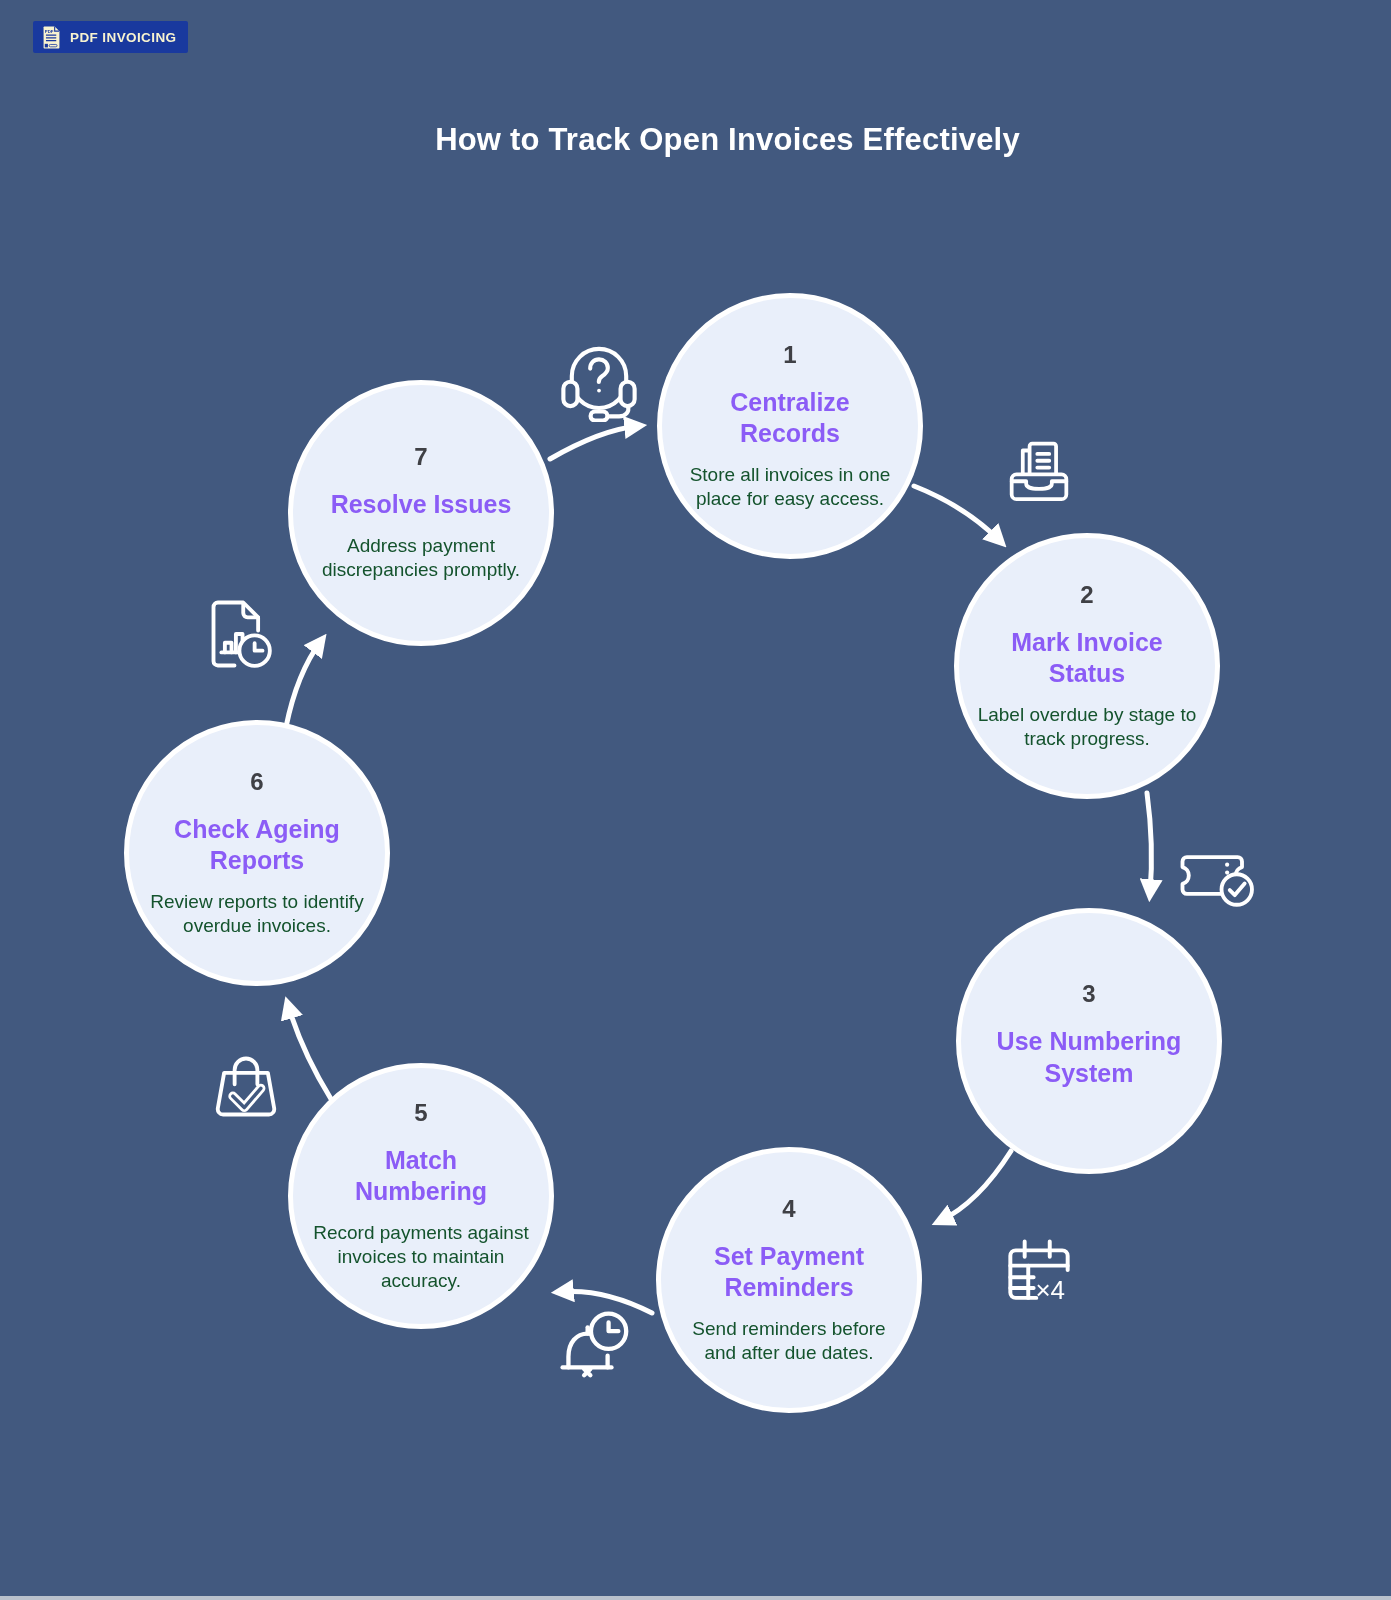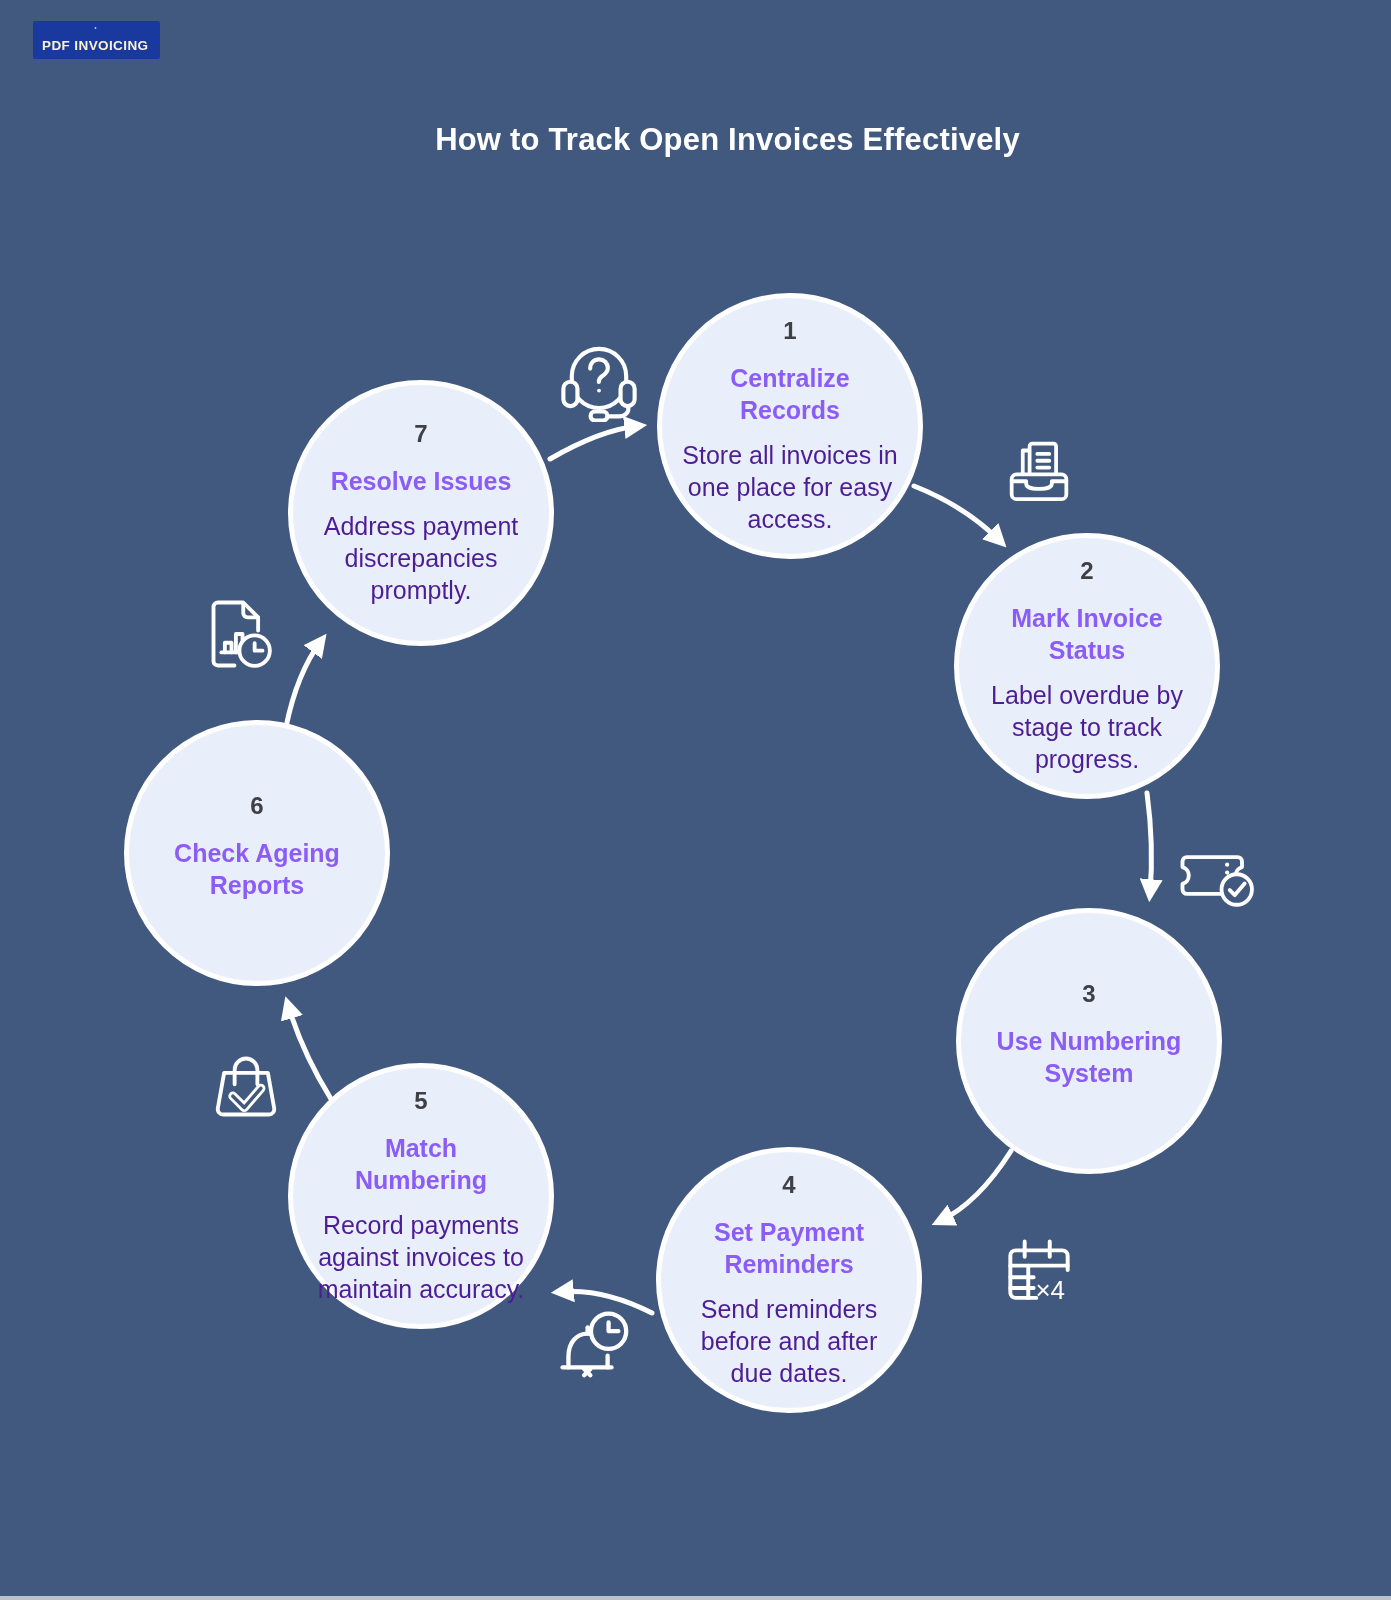--- a/index.html
+++ b/index.html
@@ -13,21 +13,21 @@
   .footer-strip{
     position:absolute;left:0;bottom:0;width:100%;height:4px;
     background:#B9C1CC;
   }
   .logo{
     position:absolute;left:33px;top:21px;
     display:flex;align-items:center;gap:9px;
     background:#19399E;
     padding:6px 12px 6px 9px;
     border-radius:2px;
-    height:38px;box-sizing:border-box;flex-direction:column;
+    height:32px;box-sizing:border-box;
   }
   .logo-text{
     color:#F8F3D0;font-size:13.5px;font-weight:bold;letter-spacing:.4px;
   }
   .page-title{
     position:absolute;left:0;top:122px;width:100%;
     text-align:center;
     color:#FFFFFF;font-size:31px;font-weight:bold;letter-spacing:.2px;margin-left:32px;
   }
   .circle{
@@ -39,21 +39,21 @@
     text-align:center;
   }
   .num{
     color:#3F4045;font-size:24px;font-weight:bold;margin-bottom:18px;
   }
   .stitle{
     color:#8b5cf6;font-size:25px;font-weight:bold;line-height:1.26;
     max-width:206px;margin-bottom:13px;
   }
   .sdesc{
-    color:#4c1d95;font-size:25px;line-height:1.28;max-width:224px;
+    color:#14532d;font-size:19px;line-height:1.28;max-width:224px;
   }
   .arrows{position:absolute;left:0;top:0;pointer-events:none;}
   .icon{position:absolute;}
 </style>
 </head>
 <body>
 
 <div class="page">
 
   <div class="logo">
@@ -107,20 +107,21 @@
     <div class="sdesc">Send reminders before and after due dates.</div>
   </div>
   <div class="circle" style="left:288px;top:1063px">
     <div class="num">5</div>
     <div class="stitle">Match Numbering</div>
     <div class="sdesc">Record payments against invoices to maintain accuracy.</div>
   </div>
   <div class="circle" style="left:124px;top:720px">
     <div class="num">6</div>
     <div class="stitle">Check Ageing Reports</div>
+    <div class="sdesc">Review reports to identify overdue invoices.</div>
   </div>
   <div class="circle" style="left:288px;top:380px">
     <div class="num">7</div>
     <div class="stitle">Resolve Issues</div>
     <div class="sdesc">Address payment discrepancies promptly.</div>
   </div>
 
   <svg class="icon" style="left:554px;top:332px" width="90" height="90" viewBox="0 0 48 48" fill="none" stroke="#FFFFFF" stroke-width="2.2" stroke-linecap="round" stroke-linejoin="round">
     <rect x="9.5" y="9" width="29" height="31.5" rx="14.5"></rect>
     <rect x="5" y="26.5" width="7.5" height="13" rx="3.7" fill="#42597F"></rect>

